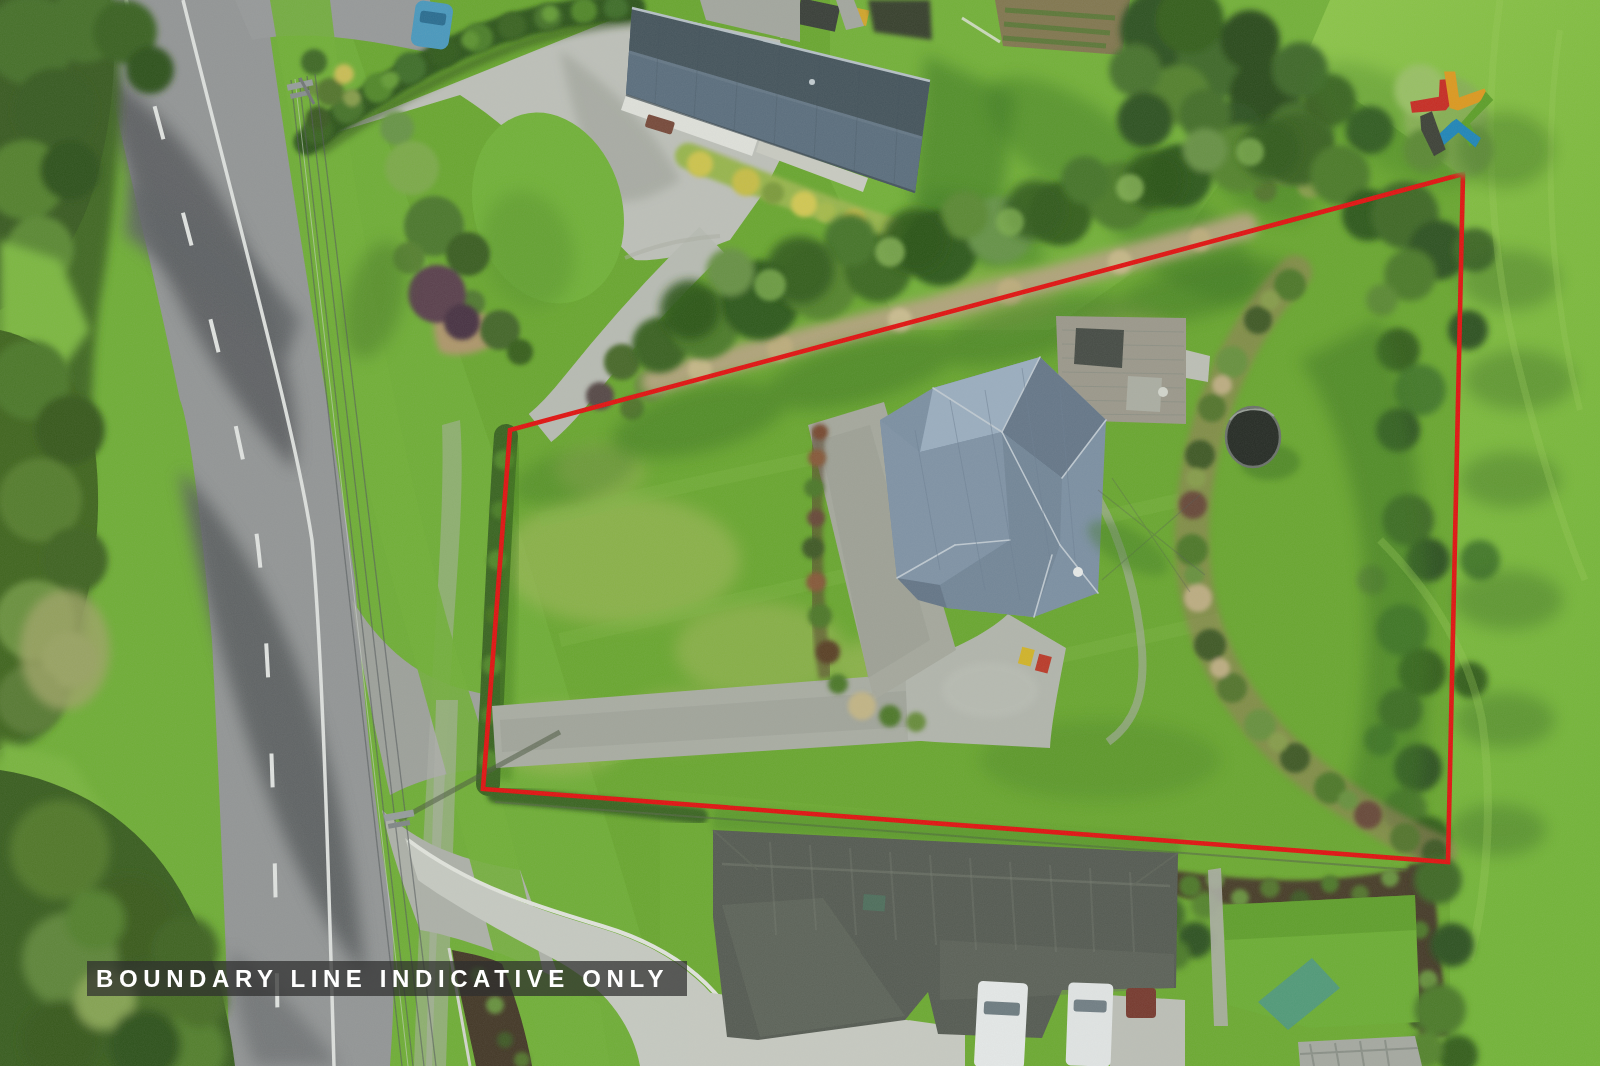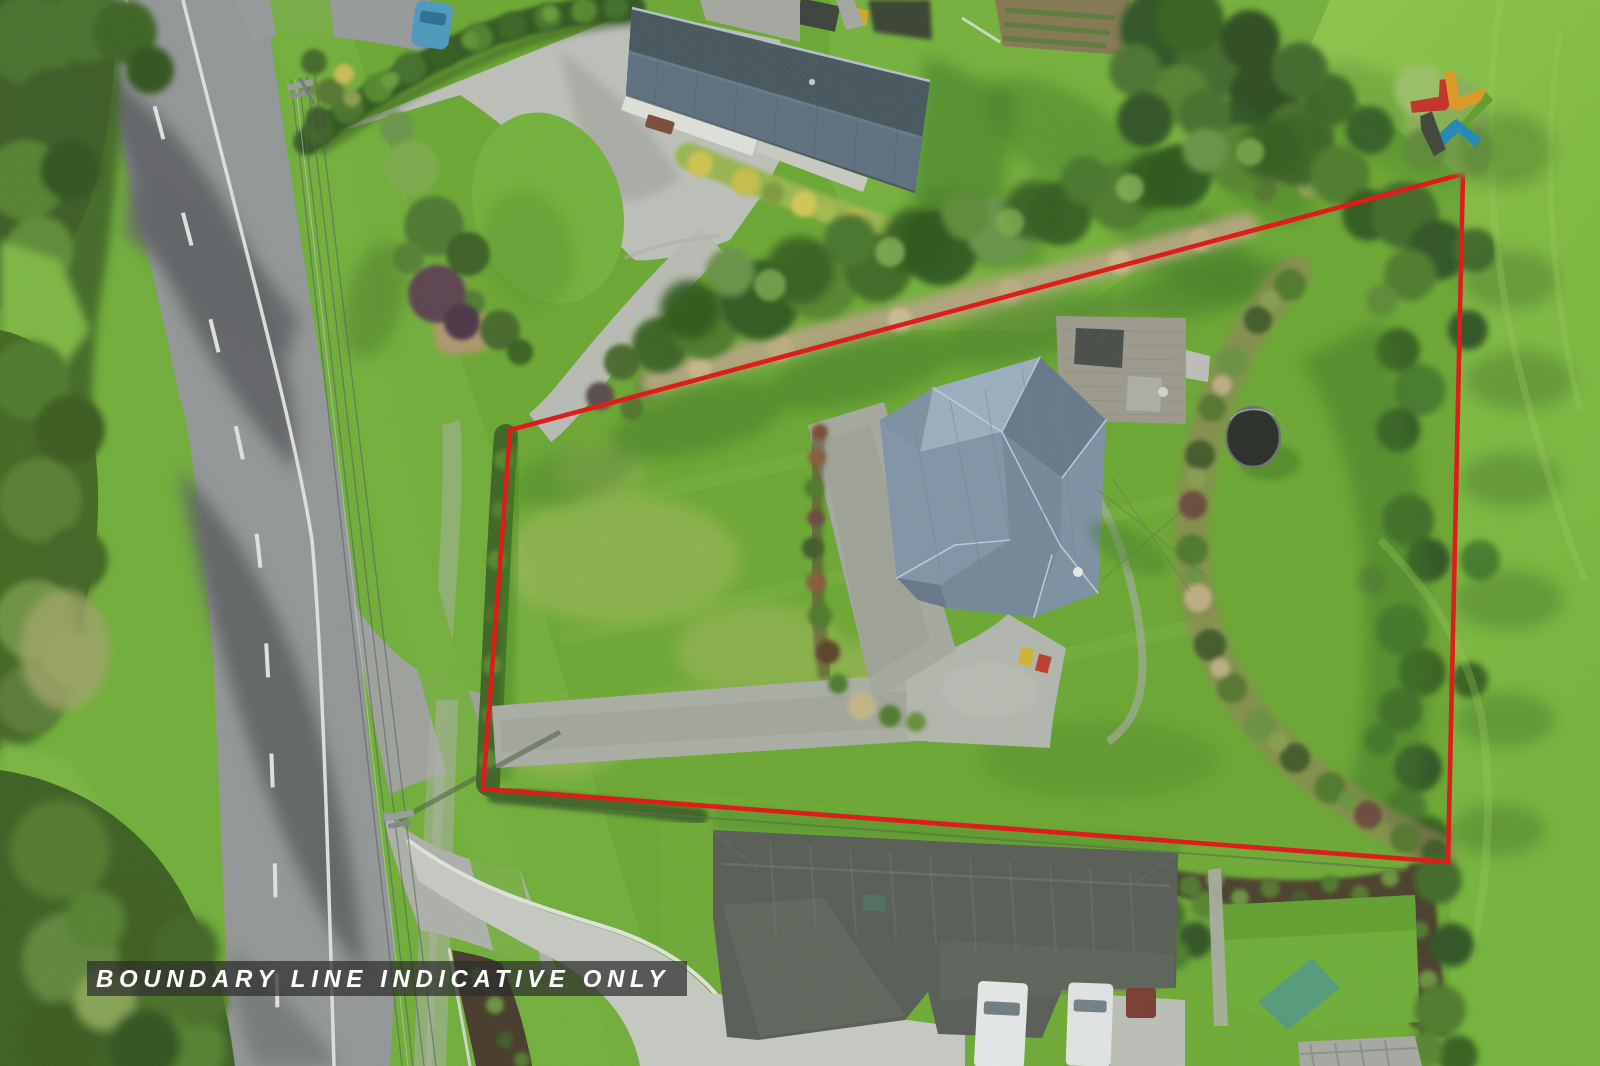--- a/index.html
+++ b/index.html
@@ -1,16 +1,16 @@
 <!DOCTYPE html>
 <html><head>
 <meta charset="utf-8">
 <style>
   html,body{margin:0;padding:0;background:#6aa62f;}
-  #scene{position:relative;width:1600px;height:1066px;overflow:hidden;font-style:italic;}
+  #scene{position:relative;width:1600px;height:1066px;overflow:hidden;}
   svg{display:block;}
   .banner-text{font-family:"Liberation Sans",sans-serif;font-weight:bold;fill:#ffffff;}
 </style>
 </head>
 <body>
 <div id="scene">
 <svg width="1600" height="1066" viewBox="0 0 1600 1066">
 <defs>
   <filter id="b2" x="-30%" y="-30%" width="160%" height="160%">
           <feGaussianBlur stdDeviation="2"></feGaussianBlur>

